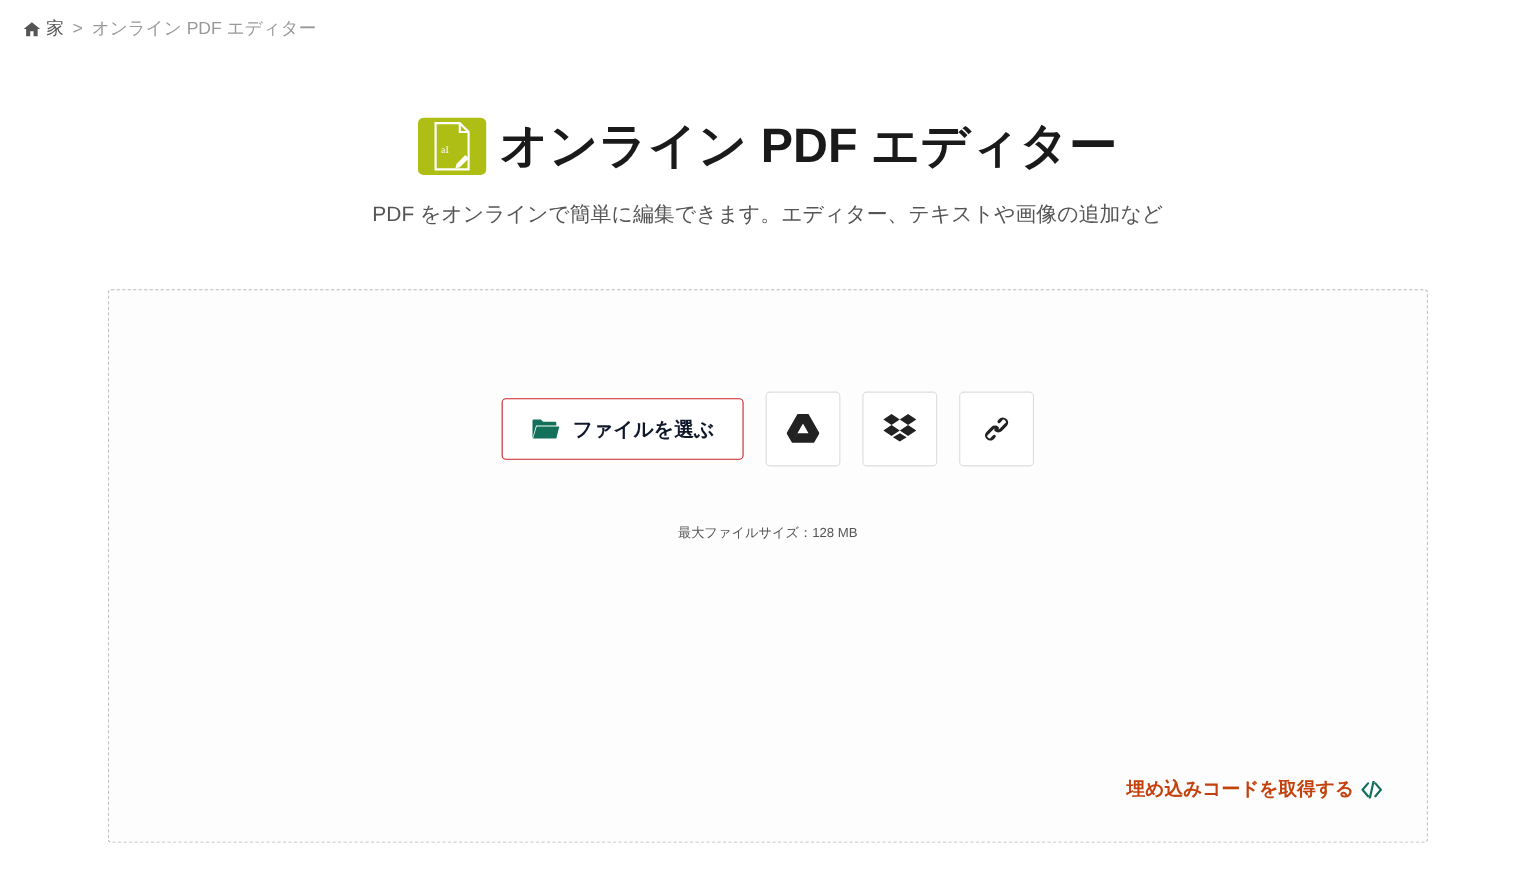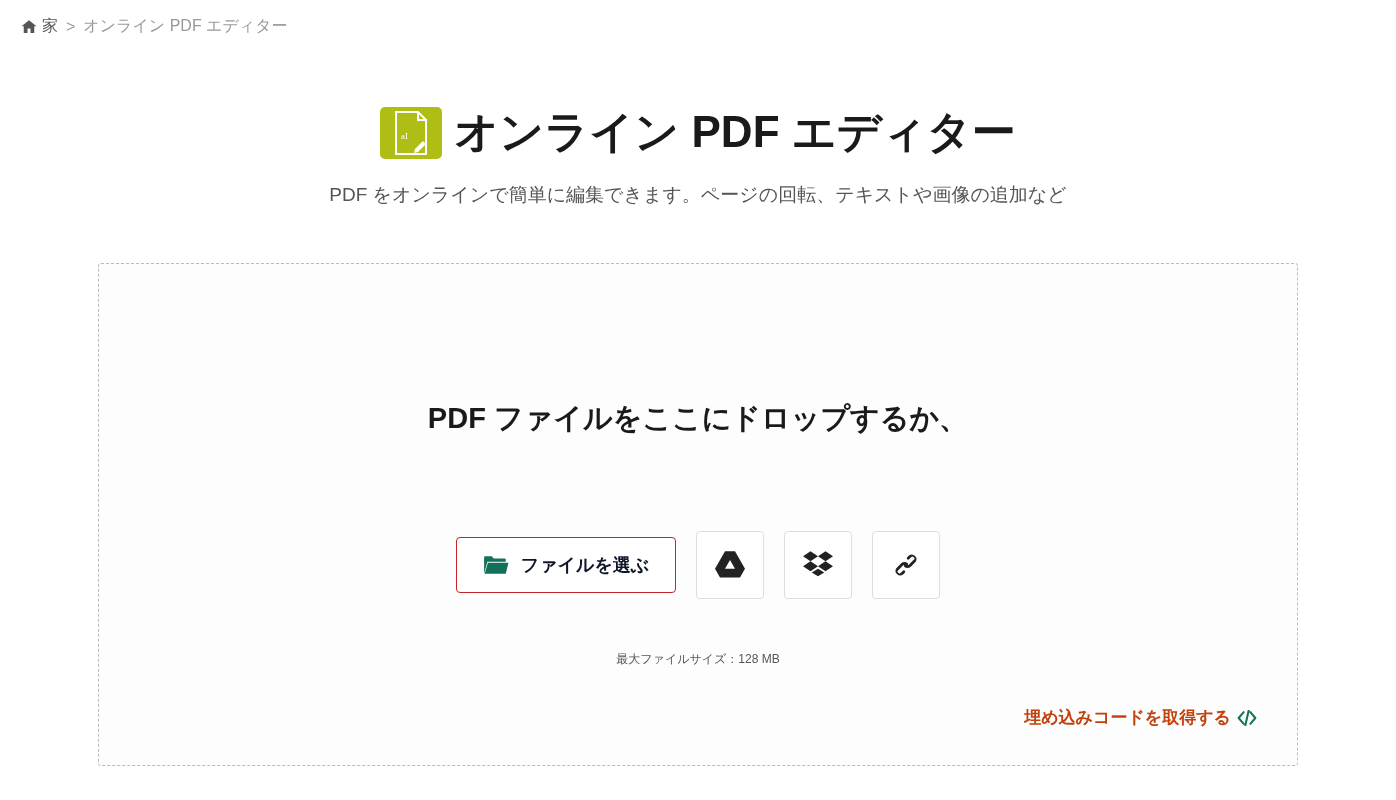--- a/index.html
+++ b/index.html
@@ -175,25 +175,24 @@
     <div class="logo-box">
       <svg viewBox="0 0 40 48">
         <path fill="none" stroke="#ffffff" stroke-width="2" d="M5 3 h22 l8 8 v34 h-30 Z"></path>
         <path fill="none" stroke="#ffffff" stroke-width="2" d="M27 3 v8 h8"></path>
         <text x="10" y="30" fill="#ffffff" font-size="9" font-family="serif">aI</text>
         <path fill="#ffffff" d="M24 40 l8 -8 l3 3 l-8 8 l-4 1 Z"></path>
       </svg>
     </div>
     <h1 class="header-title">オンライン PDF エディター</h1>
   </div>
-  <p class="header-subtitle">PDF をオンラインで簡単に編集できます。ページの回転、テキストや画像の追加など</p>
+  <p class="header-subtitle">PDF をオンラインで簡単に編集できます。エディター、テキストや画像の追加など</p>
 </div>
 
 <div class="dropzone">
-  <div class="dropzone-text">PDF ファイルをここにドロップするか、</div>
   <div class="button-row">
     <button class="choose-file-btn">
       <svg viewBox="0 0 24 20">
         <path d="M1 3 a1 1 0 0 1 1 -1 h6 l2 2 h10 a1 1 0 0 1 1 1 v2 H4 L1 18 Z M1.5 18 L4.5 8 h19 L21 18 Z"></path>
       </svg>
       <span>ファイルを選ぶ</span>
     </button>
     <button class="icon-btn">
       <svg viewBox="0 0 24 22">
         <path d="M8 0 L16 0 L24 14 L16 14 Z M0 14 L8 0 L12 7 L4 21 Z M4 21 L8 14 L24 14 L20 21 Z"></path>

